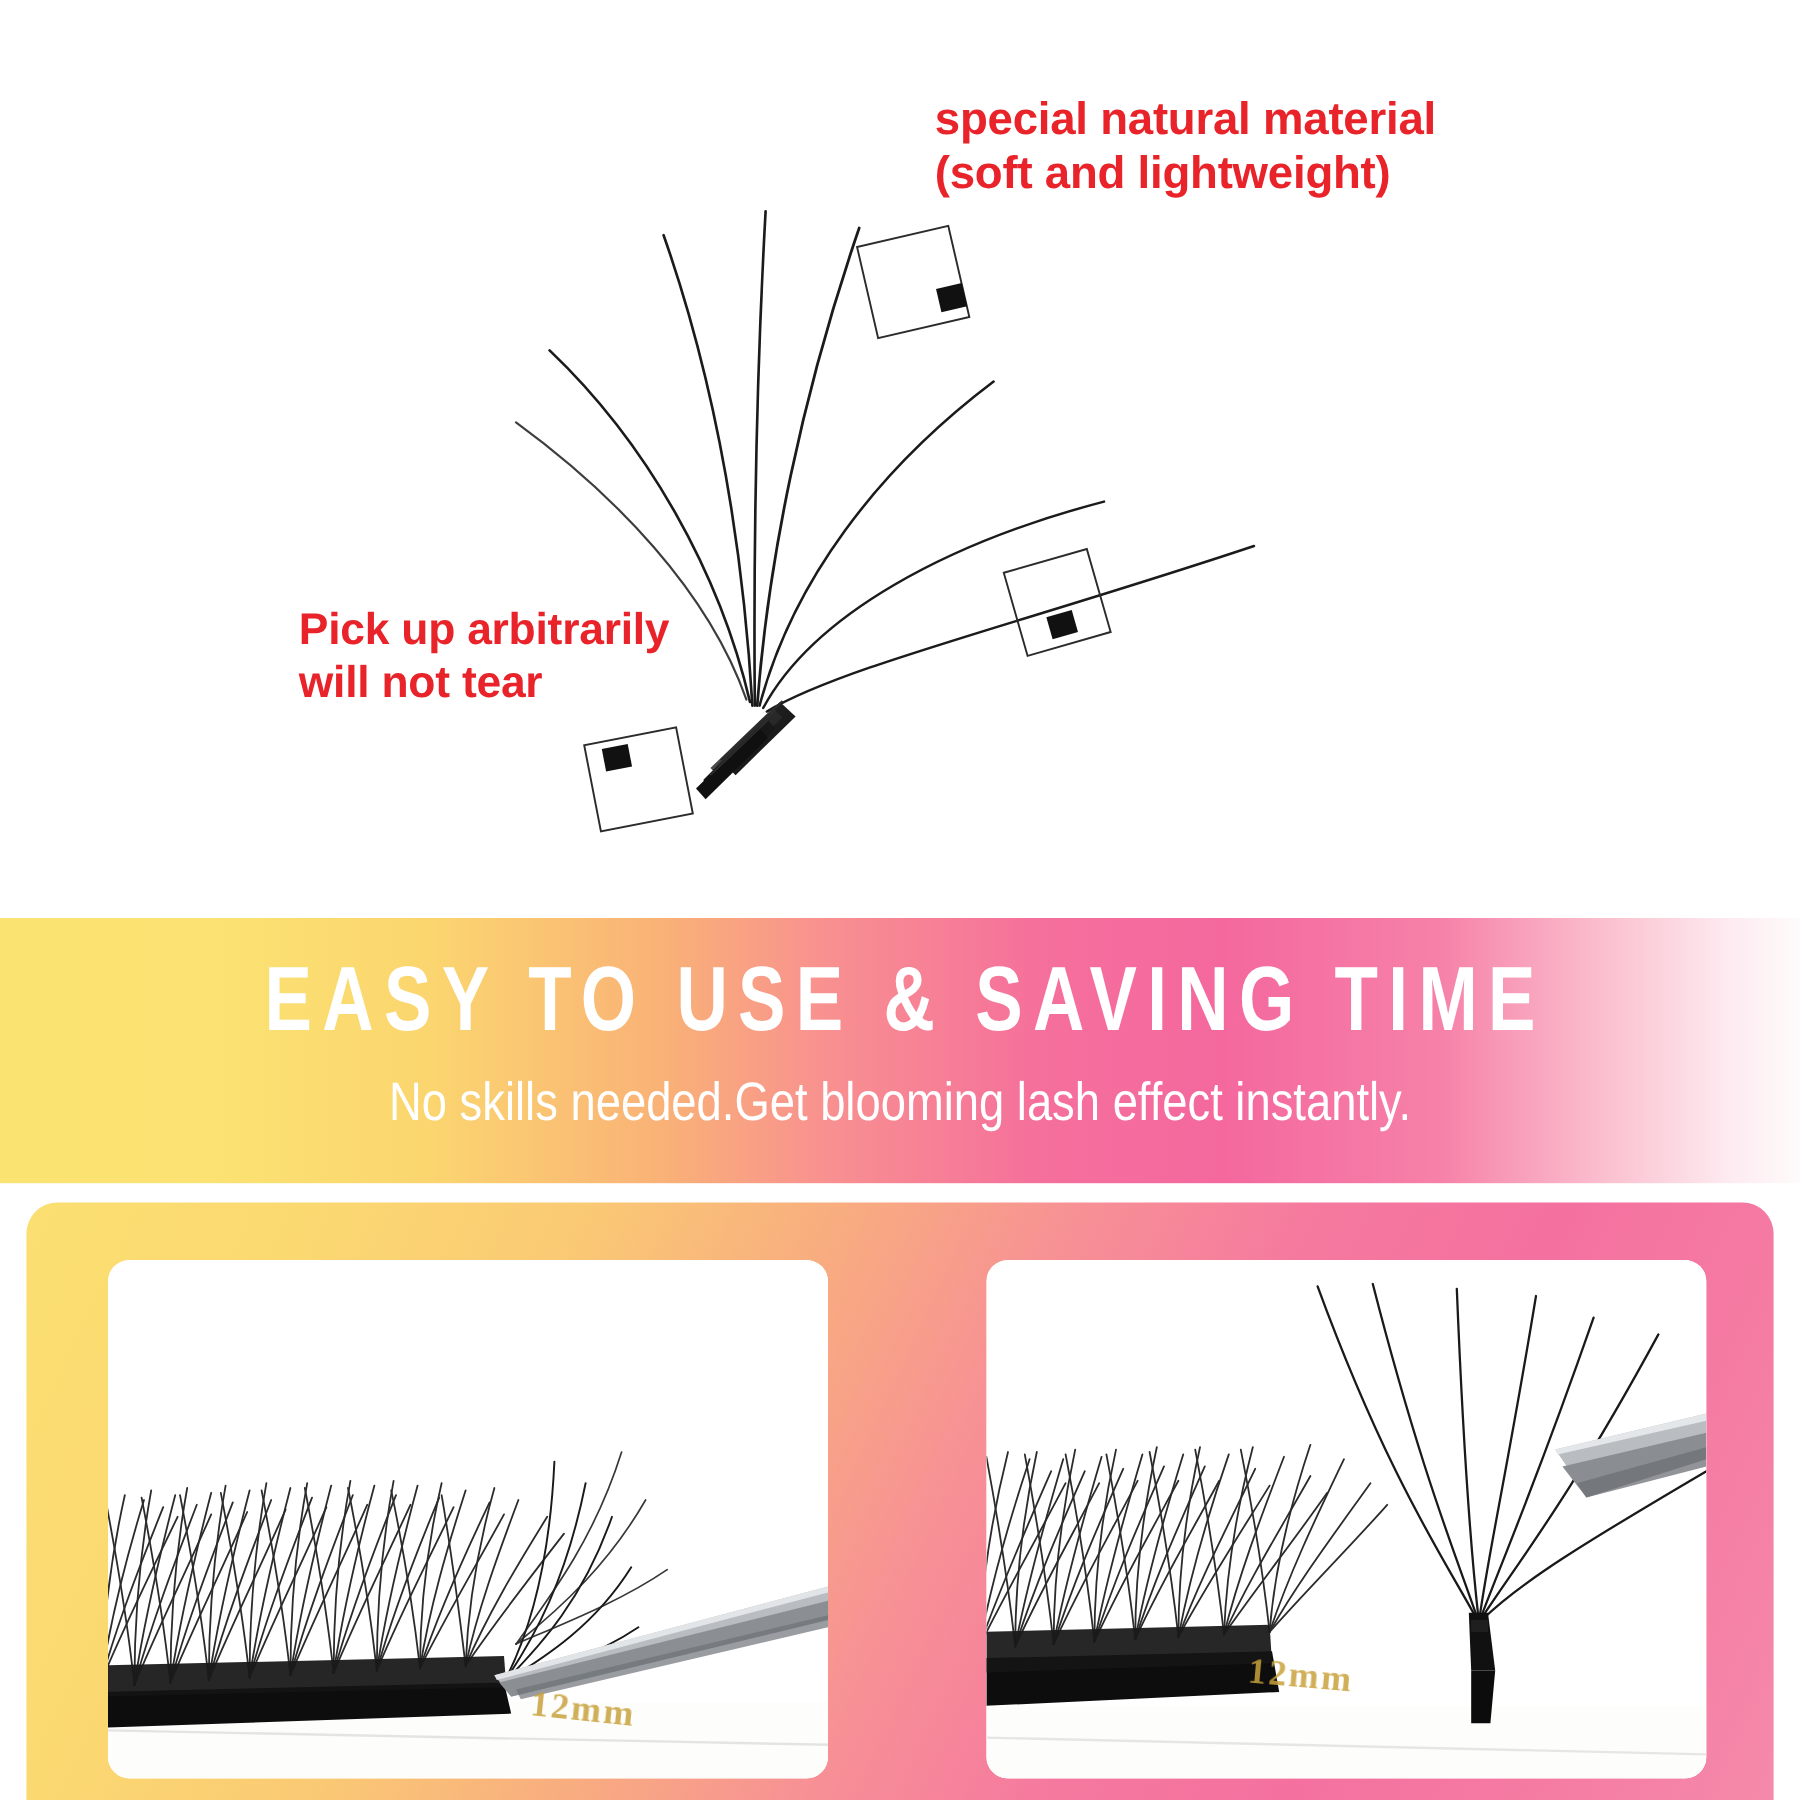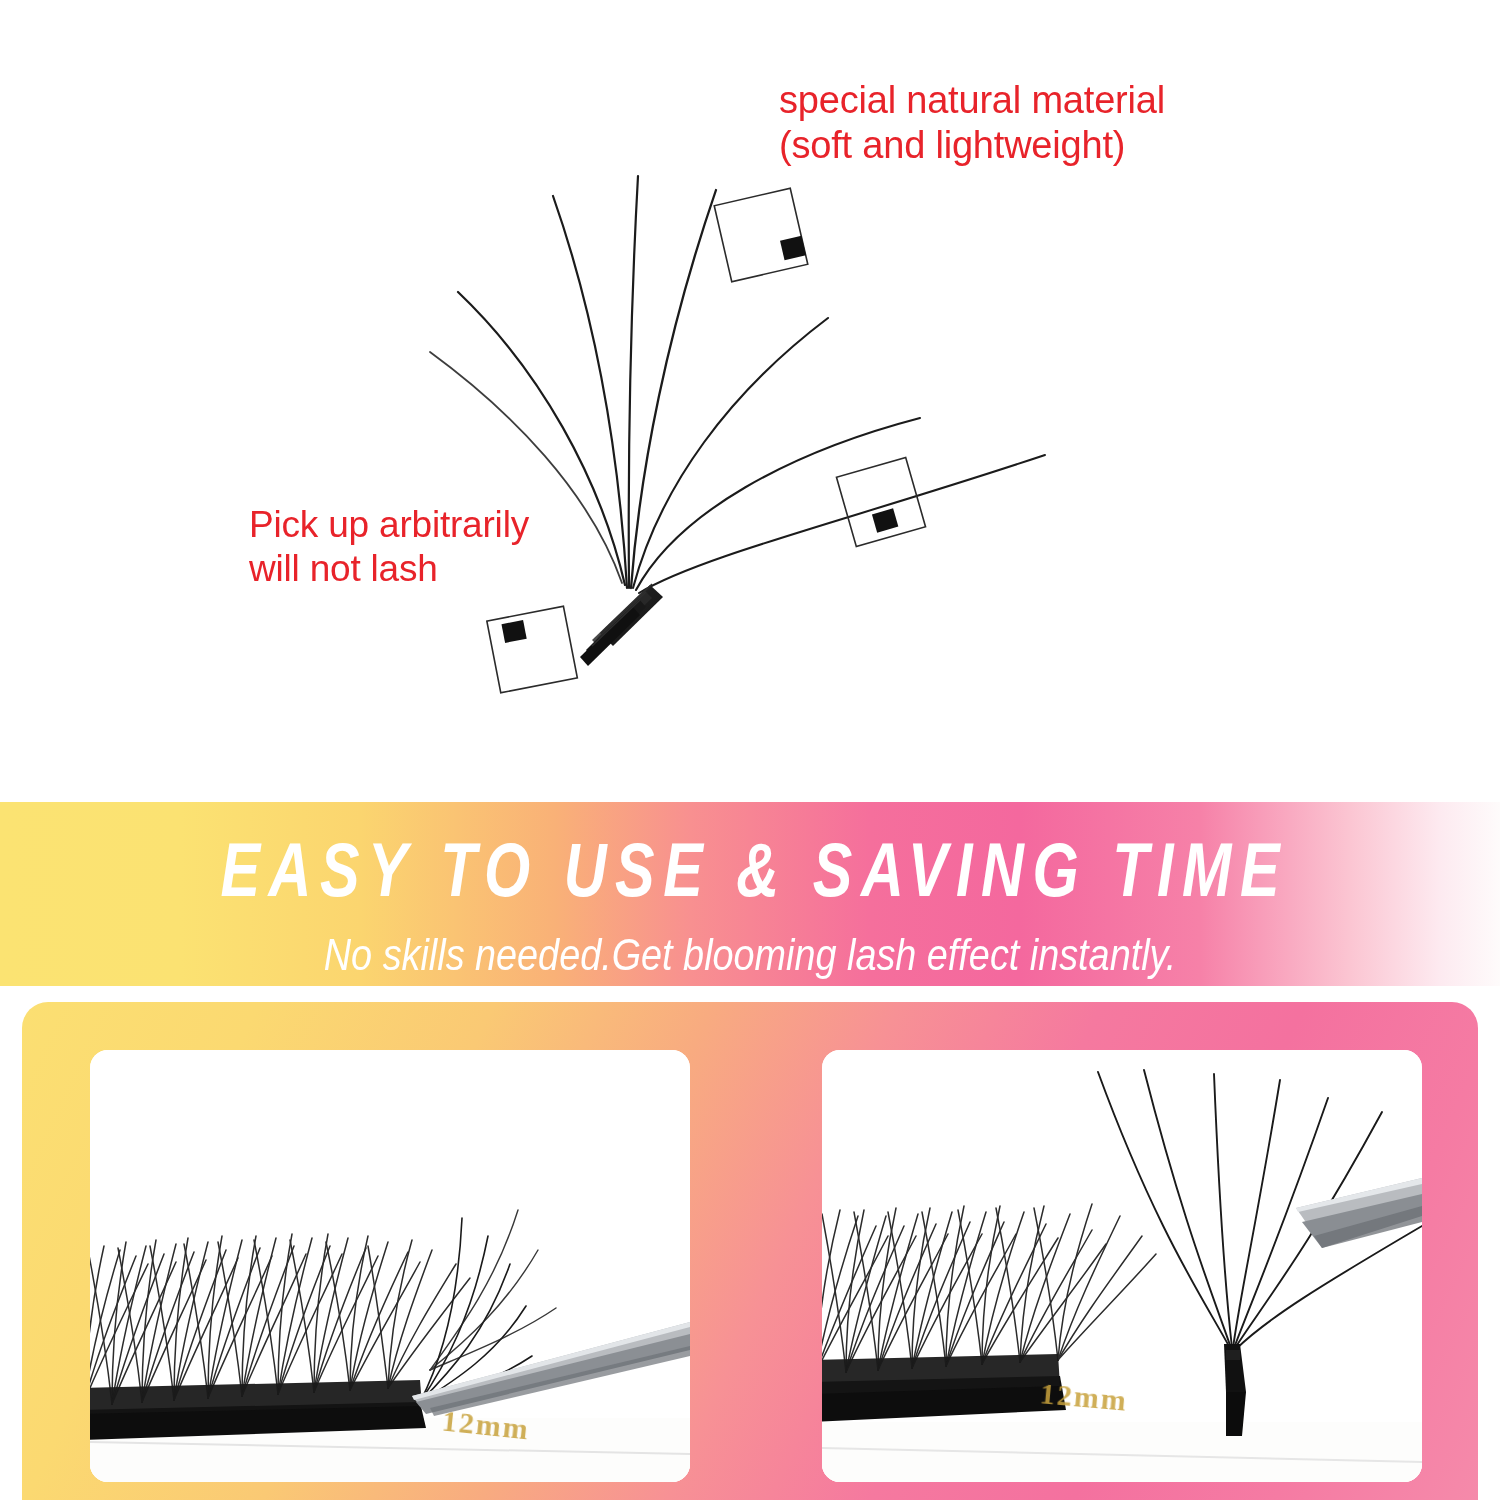--- a/index.html
+++ b/index.html
@@ -17,46 +17,45 @@
     background:#ffffff;overflow:hidden;
   }
   #fan-svg{position:absolute;left:0;top:0;width:1500px;height:765px;}
 
   .callout{
     position:absolute;
     color:#e8232a;
     font-family:"Liberation Sans", sans-serif;
     font-size:37px;
     line-height:1.18;
-    font-weight:400;
+    font-weight:700;
     white-space:pre-line;
     letter-spacing:-0.2px;
   }
   #callout-material{ left:779px; top:78px; font-size:38px; }
   #callout-pickup{   left:249px; top:503px; }
   #callout-equal{    left:817px; top:583px; }
 
   
   #banner-section{
-    position:absolute;left:0;top:802px;width:1500px;height:253px;
+    position:absolute;left:0;top:765px;width:1500px;height:253px;
     background:linear-gradient(
         to right,
         #fbe372 0%,
         #fbe272 12%,
         #fbd56f 24%,
         #f9b177 37%,
         #f89090 46%,
         #f56f9c 58%,
         #f4689e 68%,
         #f681a8 80%,
         #fbc5d2 90%,
         #fdeaf0 96%,
         #fefbfb 100%);
     overflow:hidden;
-    font-style:italic;
   }
   #banner-title{
     position:absolute;left:0;top:30px;width:1500px;
     text-align:center;
     color:#ffffff;
     font-family:"Liberation Sans Narrow","Liberation Sans",sans-serif;
     font-size:76px;
     font-weight:bold;
     letter-spacing:11px;
     transform:scaleX(0.78);
@@ -171,21 +170,21 @@
     <g fill="none">
       <rect x="493" y="613" width="78" height="73" transform="rotate(-11 532 649)" stroke="#2b2b2b" stroke-width="1.6"></rect>
       <rect x="503" y="622" width="22" height="19" transform="rotate(-11 514 631)" fill="#111111"></rect>
     </g>
   </svg>
 
   <div class="callout" id="callout-material">special natural material
 (soft and lightweight)</div>
 
   <div class="callout" id="callout-pickup">Pick up arbitrarily
-will not lash</div>
+will not tear</div>
 
 </div>
 
 <div id="banner-section">
   <div id="banner-title">EASY TO USE &amp; SAVING TIME</div>
   <div id="banner-sub">No skills needed.Get blooming lash effect instantly.</div>
 </div>
 
 <div id="photo-section">
   <div id="photo-frame">

